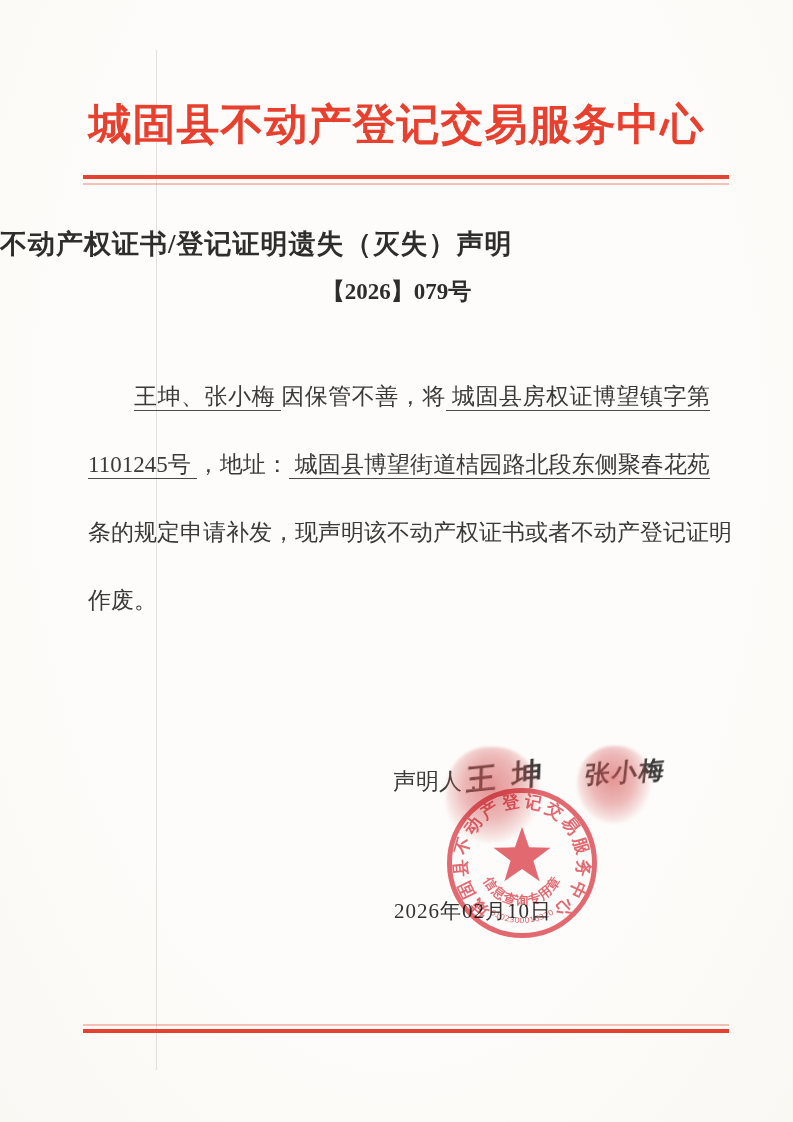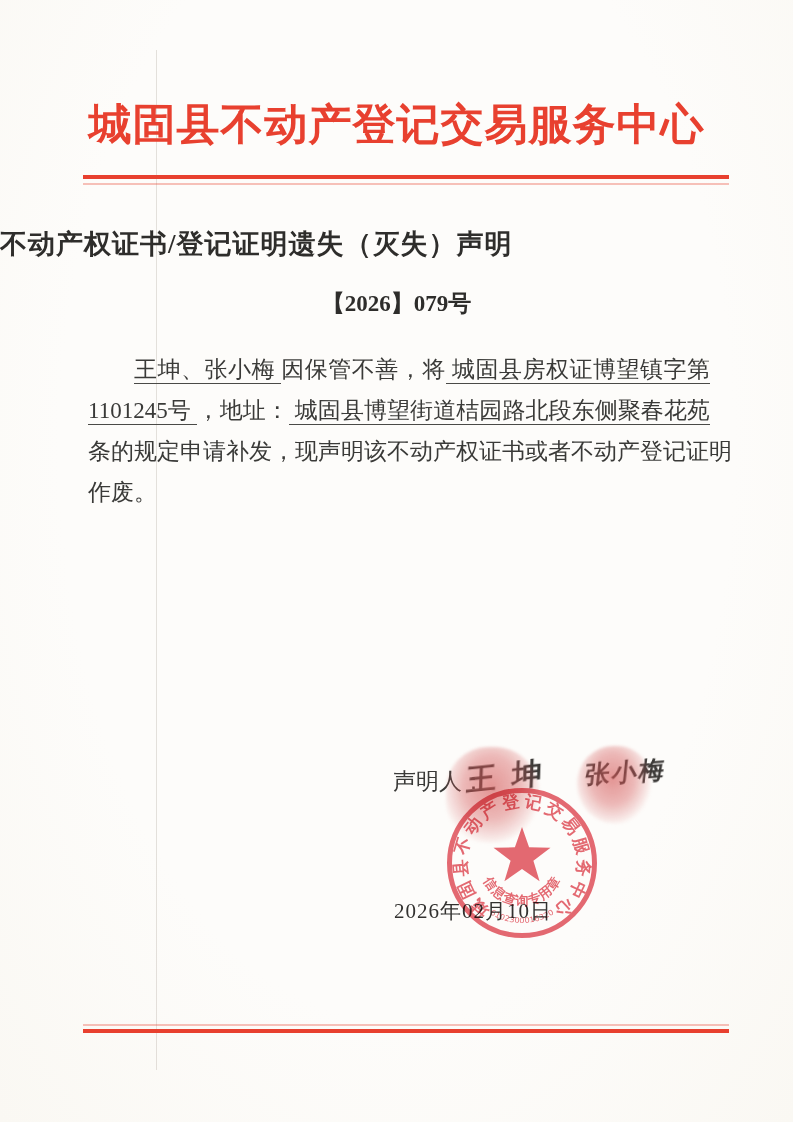--- a/index.html
+++ b/index.html
@@ -24,30 +24,30 @@
   .rule{position:absolute;left:83px;width:646px;}
   .rule-top-thick{top:175px;height:4px;}
   .rule-top-thin{top:183px;height:2px;opacity:.32;}
   .rule-bot-thin{top:1024px;height:2px;opacity:.32;}
   .rule-bot-thick{top:1029px;height:4px;}
   .doc-title{
     position:absolute;left:0;top:226px;width:793px;text-align:left;
     font-size:27px;font-weight:700;color:#2e2d2b;white-space:nowrap;letter-spacing:1px;
   }
   .doc-number{
-    position:absolute;left:0;top:288px;width:793px;text-align:center;
+    position:absolute;left:0;top:276px;width:793px;text-align:center;
     font-size:23px;font-weight:600;color:#2e2d2b;
   }
   .paragraph{
     position:absolute;left:88px;top:349px;width:622px;
     font-size:23px;color:#3a3a38;
   }
   .body-line{
     height:41px;line-height:41px;white-space:nowrap;
-    text-align:justify;text-align-last:justify;text-justify:inter-ideograph;
+    text-align:justify;text-align-last:justify;text-justify:inter-ideograph;margin-top:27px;
   }
   .body-line.noj{text-align:left;text-align-last:left;}
   .body-line.indent{text-indent:2em;}
   .u{border-bottom:1.6px solid #4a4a47;padding-bottom:1px;}
   .closing-line{height:41px;line-height:41px;text-indent:2em;}
   .declarant-label{
     position:absolute;left:393px;top:766px;font-size:23px;color:#3a3a38;
   }
   .sig{
     position:absolute;color:#3c3a38;white-space:nowrap;

